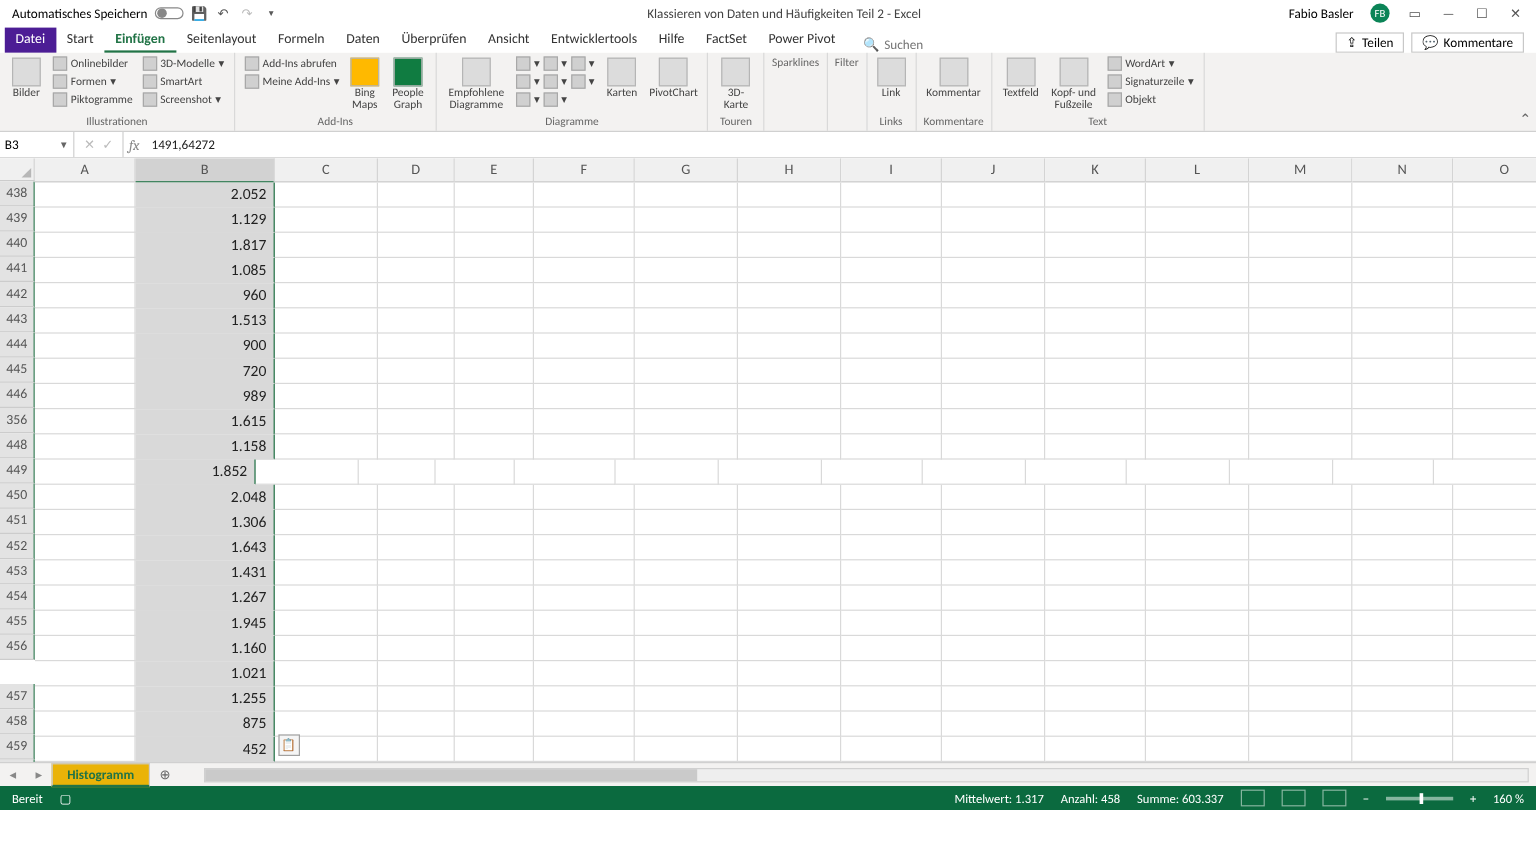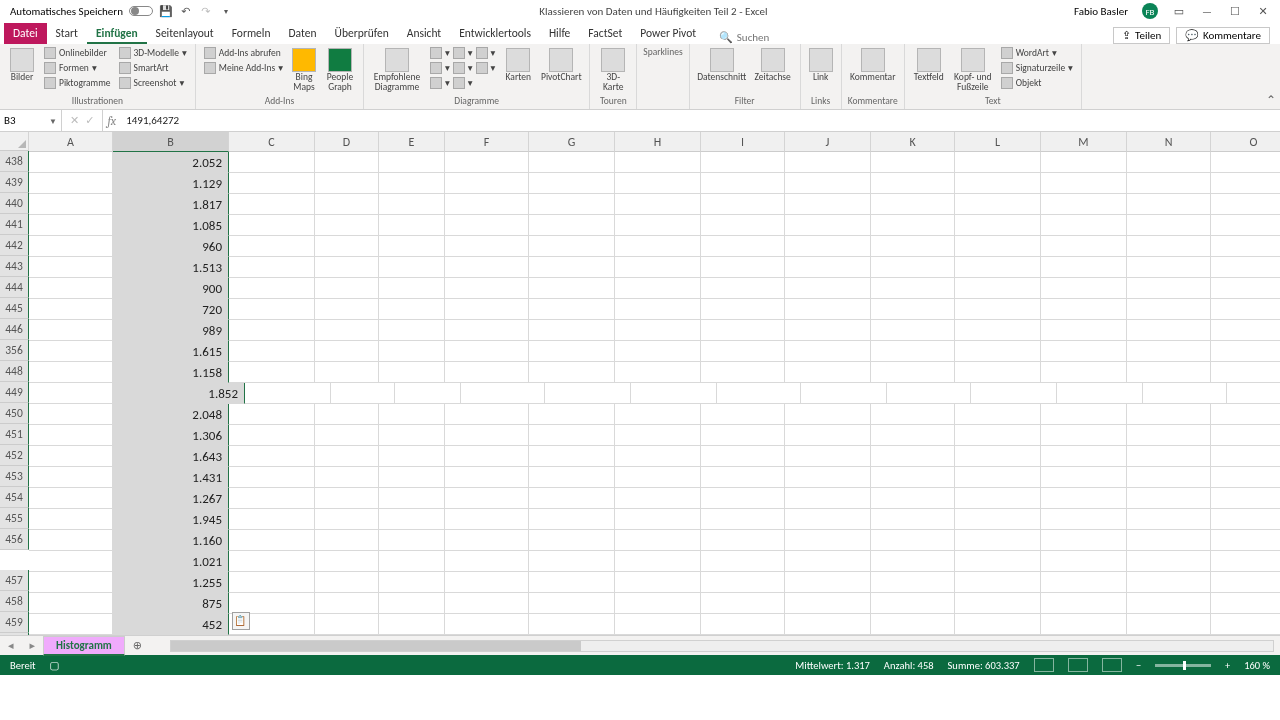--- a/index.html
+++ b/index.html
@@ -12,21 +12,21 @@
 .titlebar .right  { display:flex; align-items:center; gap:14px; padding-right:10px; }
 .toggle { width:24px; height:10px; border:1px solid #888; border-radius:5px; position:relative; }
 .toggle::after { content:""; width:8px; height:8px; background:#888; border-radius:50%; position:absolute; left:1px; top:0; }
 .qat-icon { width:14px; height:14px; display:inline-flex; align-items:center; justify-content:center; color:#595959; }
 .userbadge { width:16px; height:16px; border-radius:50%; background:#0b8457; color:#fff; font-size:9px; display:flex; align-items:center; justify-content:center; }
 .winbtn { width:14px; height:14px; display:flex; align-items:center; justify-content:center; color:#555; }
 
 
 .tabstrip { height:22px; display:flex; align-items:flex-end; font-size:11.5px; background:#fff; padding:0 4px; }
 .tabstrip .tab { padding:3px 9px 4px; color:#333; cursor:pointer; }
-.tabstrip .tab.file   { background:#be185d; color:#fff; }
+.tabstrip .tab.file   { background:#4c1d95; color:#fff; }
 .tabstrip .tab.active { color:#217346; font-weight:600; border-bottom:2px solid #217346; padding-bottom:2px; }
 .tabstrip .searchwrap { display:flex; align-items:center; margin-left:14px; color:#666; font-size:11px; gap:4px; flex:1; }
 .tabstrip .searchwrap input { border:none; outline:none; font-size:11px; width:100px; }
 .tabstrip .rightbtns { display:flex; gap:6px; padding-right:6px; }
 .tabstrip .rightbtns .btn { border:1px solid #c8c8c8; padding:1px 8px; font-size:11px; display:flex; align-items:center; gap:4px; background:#fff; }
 
 
 .ribbon { height:66px; background:#f3f2f1; border-bottom:1px solid #d0d0d0; display:flex; position:relative; font-size:10px; color:#444; }
 .ribbon .group { border-right:1px solid #d9d9d9; padding:2px 6px 0; display:flex; flex-direction:column; align-items:center; height:100%; }
 .ribbon .group .body { flex:1; display:flex; align-items:flex-start; gap:4px; }
@@ -60,21 +60,21 @@
 .row { display:flex; height:21px; }
 .row .rh { width:29px; background:#e3e3e3; border-right:1px solid #217346; border-bottom:1px solid #ccc; font-size:11.5px; color:#555; text-align:center; line-height:21px; }
 .row .cell { border-right:1px solid #d9d9d9; border-bottom:1px solid #d9d9d9; font-size:13px; line-height:21px; padding-right:6px; text-align:right; color:#222; }
 .row .cell.selC { background:#d9d9d9; border-right:1px solid #217346; }
 .gridright { flex:1; display:flex; flex-direction:column; }
 .pasteicon { position:absolute; left:232px; bottom:5px; width:18px; height:18px; border:1px solid #a0a0a0; background:#f5f5f5; font-size:10px; text-align:center; line-height:16px; color:#555; }
 
 
 .sheettabs { height:20px; border-top:1px solid #d0d0d0; display:flex; align-items:center; font-size:11px; background:#f3f2f1; }
 .sheettabs .nav { padding:0 8px; color:#888; }
-.sheettabs .stab { padding:2px 12px; background:#f0abfc; border:1px solid #ccc; border-bottom:2px solid #217346; color:#217346; font-weight:600; }
+.sheettabs .stab { padding:2px 12px; background:#eab308; border:1px solid #ccc; border-bottom:2px solid #217346; color:#217346; font-weight:600; }
 .sheettabs .add { padding:0 8px; color:#666; }
 .sheettabs .hscroll { flex:1; margin:0 6px 0 20px; height:12px; background:#eee; border:1px solid #d0d0d0; position:relative; }
 .sheettabs .hscroll .thumb { position:absolute; left:0; top:0; bottom:0; width:410px; background:#cacaca; }
 
 
 .statusbar { height:20px; background:#0b6a3f; color:#fff; display:flex; align-items:center; font-size:10.5px; }
 .statusbar .left { padding-left:10px; display:flex; gap:14px; align-items:center; }
 .statusbar .right { margin-left:auto; display:flex; gap:14px; align-items:center; padding-right:10px; }
 .statusbar .viewbtn { width:20px; height:14px; border:1px solid rgba(255,255,255,.5); }
 .zoomslider { width:56px; height:3px; background:rgba(255,255,255,.5); position:relative; }
@@ -209,30 +209,20 @@
         </div>
       </div>
     <div class="label">Touren</div>
   </div>
 
   <div class="group">
     <div class="label">Sparklines</div>
   </div>
 
   <div class="group">
-    <div class="body">
-      <div class="bigbtn" style="width:52px">
-          <div class="ico"></div>
-          <span>Datenschnitt</span>
-        </div>
-      <div class="bigbtn" style="width:42px">
-          <div class="ico"></div>
-          <span>Zeitachse</span>
-        </div>
-    </div>
     <div class="label">Filter</div>
   </div>
 
   <div class="group">
     <div class="body">
         <div class="bigbtn" style="width:28px">
           <div class="ico"></div>
           <span>Link</span>
         </div>
       </div>
@@ -567,21 +557,21 @@
           <div class="cell" style="width: 84px;"></div>
           <div class="cell" style="width: 86px;"></div>
           <div class="cell" style="width: 84px;"></div>
           <div class="cell" style="width: 86px;"></div>
           <div class="cell" style="width: 86px;"></div>
           <div class="cell" style="width: 84px;"></div>
           <div class="cell" style="width: 86px;"></div>
         </div>
         <div class="row" style="height: 21px;">
           <div class="cell" style="width: 84px;"></div>
-          <div class="cell selC" style="width: 132px;">1.852</div>
+          <div class="cell selC" style="width: 100px;">1.852</div>
           <div class="cell" style="width: 86px;"></div>
           <div class="cell" style="width: 64px;"></div>
           <div class="cell" style="width: 66px;"></div>
           <div class="cell" style="width: 84px;"></div>
           <div class="cell" style="width: 86px;"></div>
           <div class="cell" style="width: 86px;"></div>
           <div class="cell" style="width: 84px;"></div>
           <div class="cell" style="width: 86px;"></div>
           <div class="cell" style="width: 84px;"></div>
           <div class="cell" style="width: 86px;"></div>

